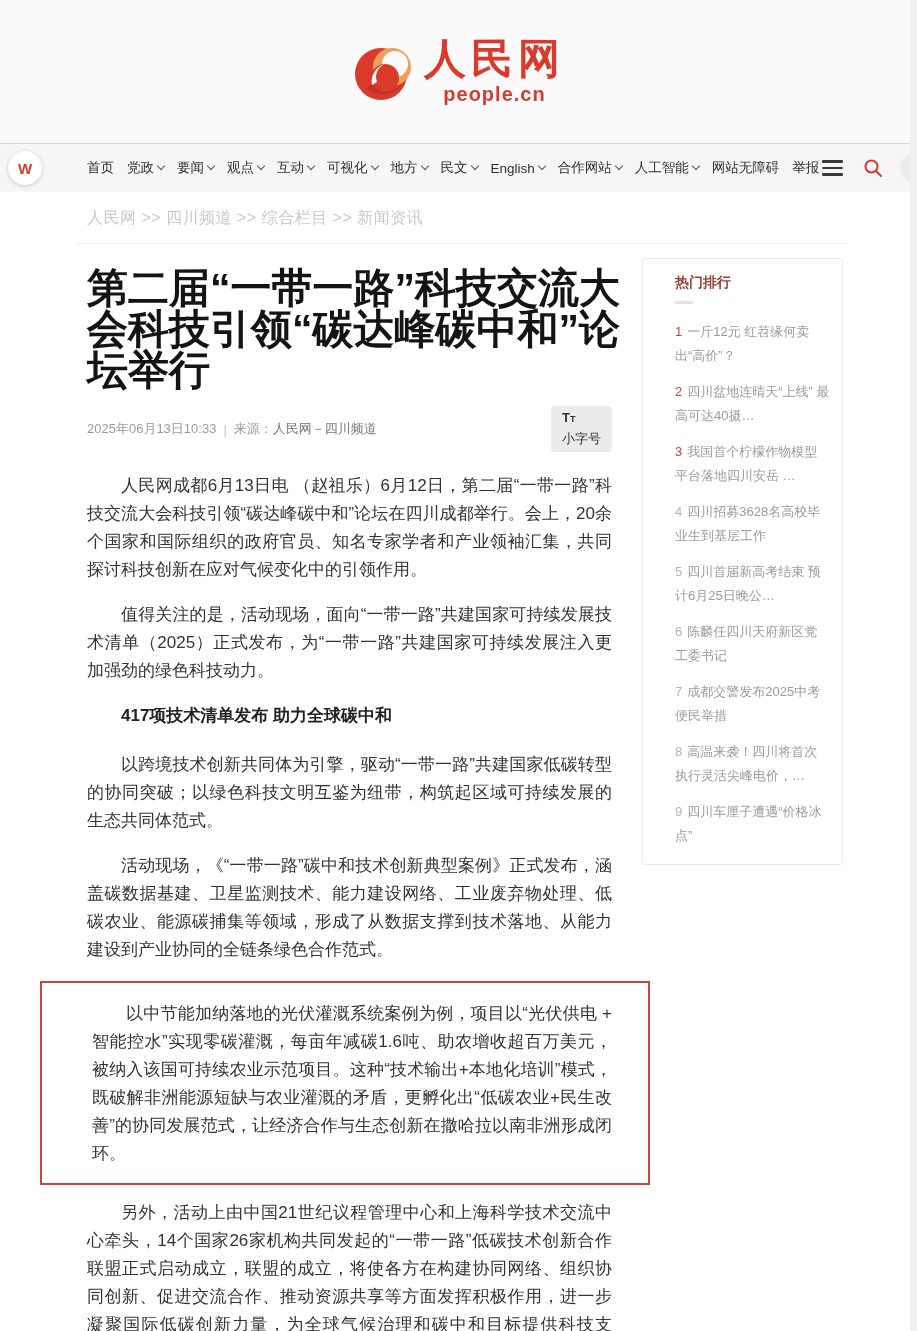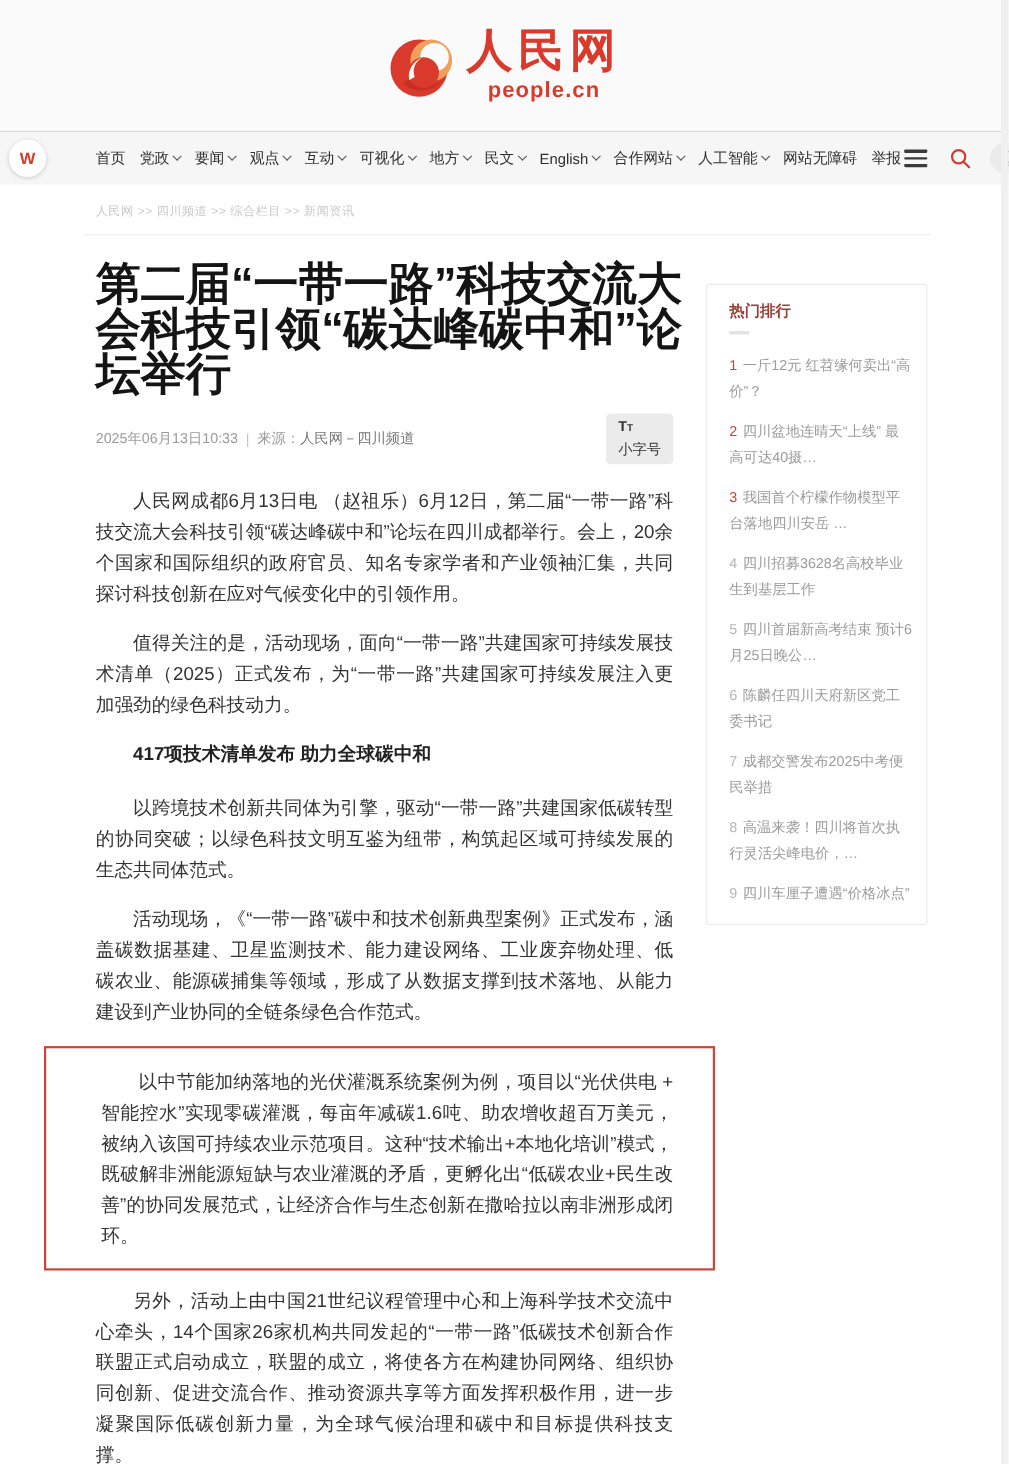--- a/index.html
+++ b/index.html
@@ -3,21 +3,21 @@
 <meta charset="utf-8">
 <style>
   * { margin:0; padding:0; box-sizing:border-box; }
   html { background:#fff; }
   body {
     width:917px; height:1331px; position:relative; overflow:hidden;
     background:#fff; font-family:"Liberation Sans", sans-serif;
   }
   
   .site-header {
-    height:120px; background:#fafafb; border-bottom:1px solid #d8d8da;
+    height:144px; background:#fafafb; border-bottom:1px solid #d8d8da;
     display:flex; align-items:center; justify-content:center;
   }
   .logo { display:flex; align-items:center; gap:8px; }
   .logo-icon { width:64px; height:64px; display:block; }
   .logo-text { display:flex; flex-direction:column; align-items:center; }
   .logo-cn { color:#d93a2b; font-size:42px; font-weight:bold; letter-spacing:5px; line-height:1.05; font-family:"Liberation Serif", serif; }
   .logo-en { color:#d93a2b; font-size:20px; font-weight:bold; letter-spacing:1px; line-height:1.2; }
   
   .navbar {
     height:48px; background:#f6f6f7; display:flex; align-items:center;
@@ -38,21 +38,21 @@
   .nav-right { margin-left:auto; display:flex; align-items:center; gap:17px; }
   .hamburger { display:flex; flex-direction:column; gap:4px; cursor:pointer; padding:3px; }
   .hamburger div { width:21px; height:2.5px; background:#3a3a3a; border-radius:1px; }
   .search-btn { cursor:pointer; display:flex; }
   .login-pill {
     display:flex; align-items:center; gap:5px; background:#ebebec; border-radius:16px;
     padding:6px 12px; color:#3c3c3c; font-size:13.5px; cursor:pointer;
   }
   
   .main { position:relative; background:#fff; padding-left:87px; }
-  .breadcrumb { padding-top:16px; font-size:11px; color:#c9c9c9; letter-spacing:0.5px; }
+  .breadcrumb { padding-top:16px; font-size:16px; color:#c9c9c9; letter-spacing:0.5px; }
   .rule { width:770px; margin-top:14px; margin-left:-11px; border-top:1px solid #eeeeee; }
   .article-title { margin-top:24px; width:548px; font-size:41px; line-height:41px; color:#141414; font-weight:600; }
   .meta-row { display:flex; align-items:center; margin-top:15px; width:525px; font-size:13px; color:#9b9b9b; }
   .meta-sep { margin:0 7px; color:#c4c4c4; }
   .meta-source { color:#777; }
   .font-size-btn {
     margin-left:auto; background:#ebebec; border-radius:4px; padding:4px 11px;
     color:#333; font-size:13px; display:flex; align-items:flex-start; gap:5px; cursor:pointer;flex-direction:column;
   }
   .tt-icon b { font-size:13px; }
@@ -60,21 +60,21 @@
   .body-text { margin-top:20px; width:525px; font-size:17px; line-height:28px; color:#333; text-align:justify; }
   .body-text p { margin-bottom:17px; text-indent:2em; }
   .body-text .t-h3 { font-weight:bold; color:#222; margin:4px 0 21px; }
   .body-text .highlight {
     border:2px solid #c8473a; padding:17px 36px 15px 50px; margin:0 -38px 14px -47px;
   }
   
   .hot-card {
     position:absolute; left:642px; top:258px; width:201px;
     background:#fff; border:1px solid #ebebeb; border-radius:3px;
-    padding:15px 12px 4px 20px;
+    padding:15px 12px 4px 32px;
   }
   .hot-title { font-size:14px; font-weight:bold; color:#9a4038; }
   .hot-dash { width:18px; height:3px; background:#e2e2e2; margin:9px 0 16px; }
   .hot-item { font-size:13px; line-height:24px; color:#9b9b9b; margin-bottom:12px; cursor:pointer; }
   .hot-item .rank { margin-right:5px; color:#b5b5b5; }
   .hot-item .rank.hot { color:#c5463c; }
   
   .scroll-strip { position:absolute; right:0; top:0; width:7px; height:1331px; background:#f0f0f1; }
 </style>
 </head>

